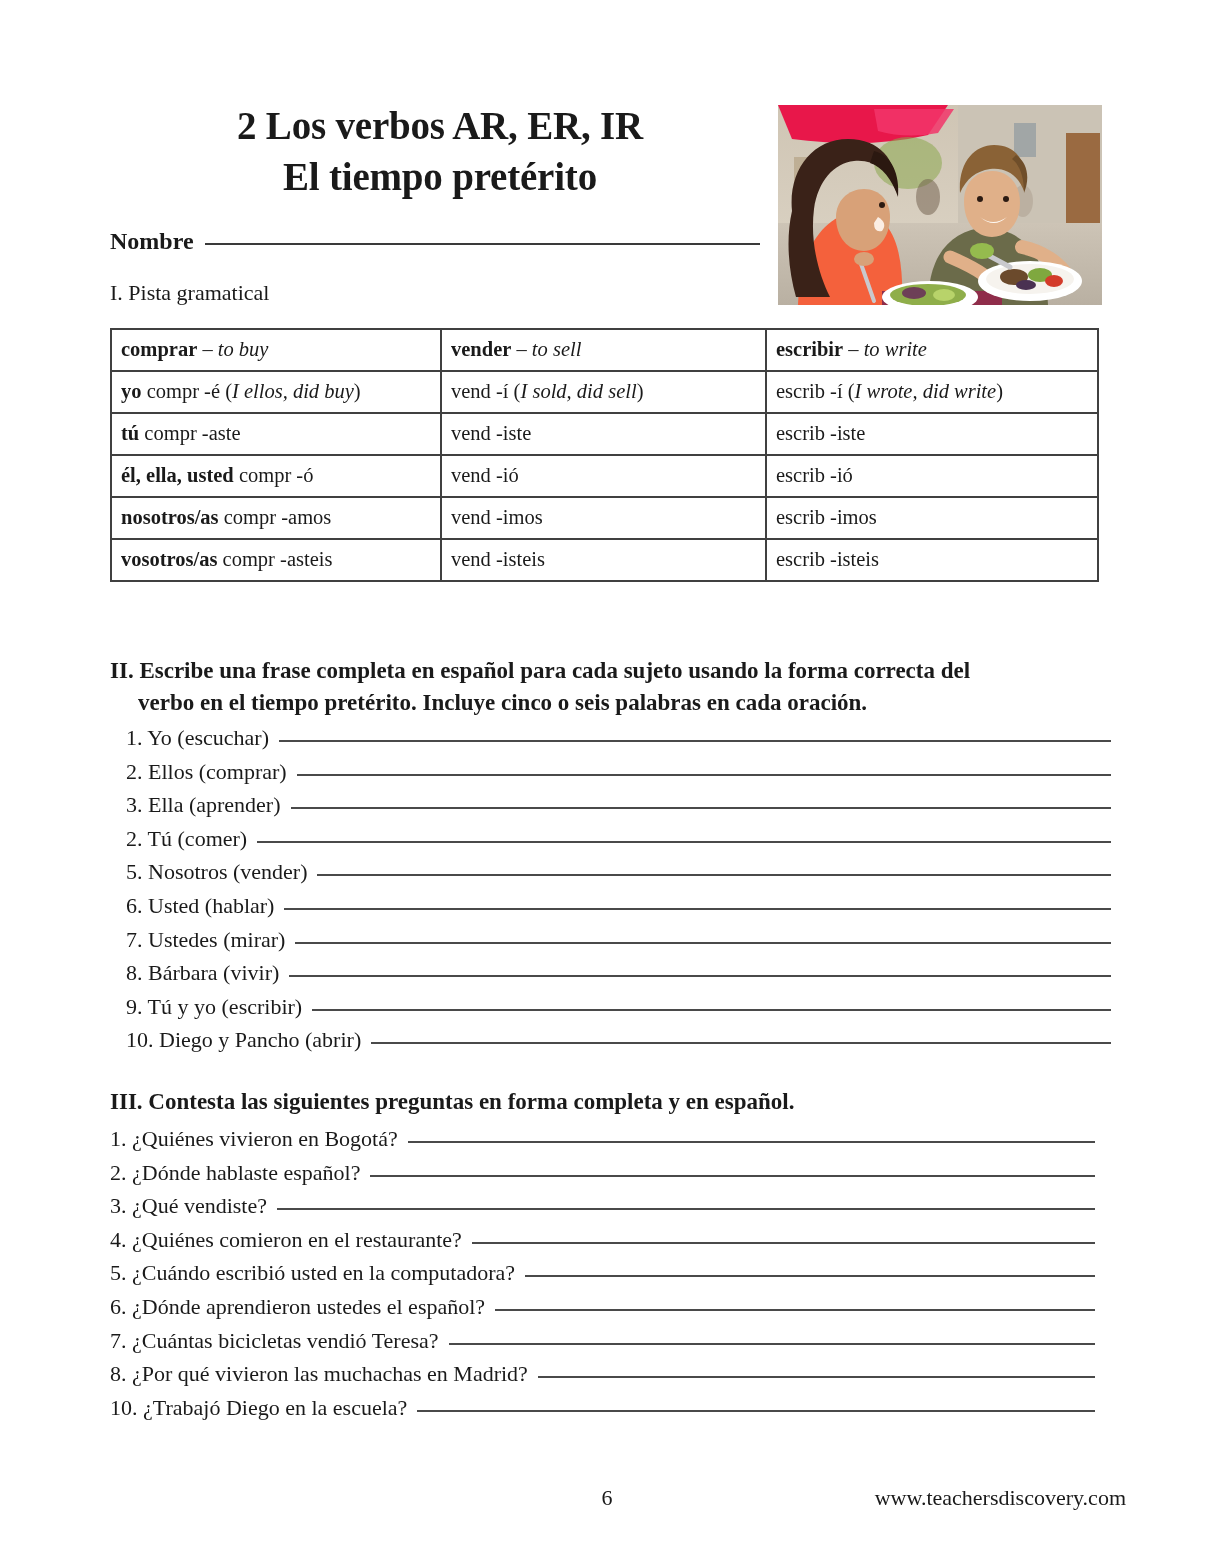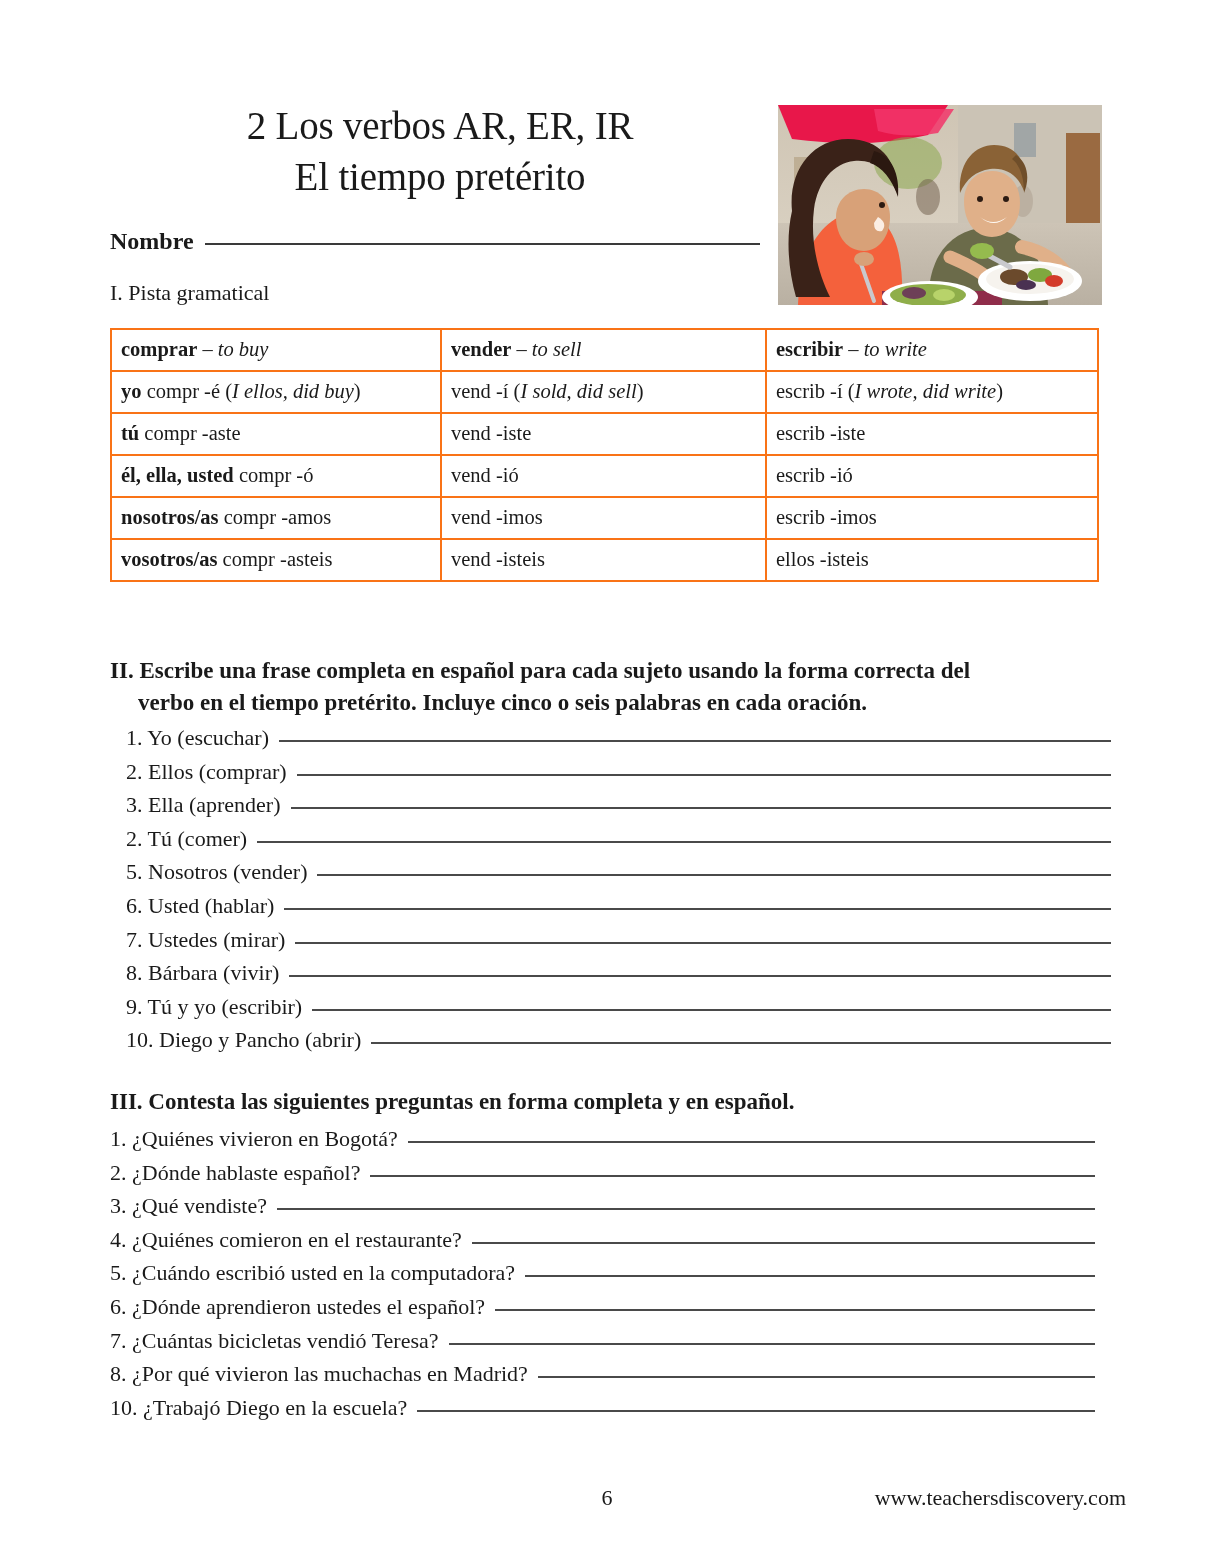--- a/index.html
+++ b/index.html
@@ -26,21 +26,21 @@
   
   .title-block {
     position: absolute;
     left: 110px;
     top: 100px;
     width: 660px;
     text-align: center;
   }
   .title-line {
     font-size: 39px;
-    font-weight: normal;
+    font-weight: bold;
     line-height: 1.32;
     letter-spacing: -0.2px;
     white-space: nowrap;
   }
 
   .photo {
     position: absolute;
     left: 778px;
     top: 105px;
     width: 324px;
@@ -85,21 +85,21 @@
   
   .conj-table {
     position: absolute;
     left: 110px;
     top: 328px;
     width: 987px;
     border-collapse: collapse;
     table-layout: fixed;
   }
   .conj-table td {
-    border: 2px solid #f97316;
+    border: 2px solid #404040;
     padding: 7px 9px 8px 9px;
     font-size: 20.5px;
     line-height: 1.18;
     vertical-align: middle;
     height: 25px;
   }
   .conj-table col.c1 { width: 330px; }
   .conj-table col.c2 { width: 325px; }
   .conj-table col.c3 { width: 332px; }
   .cell b { font-weight: bold; }
@@ -278,21 +278,21 @@
 
       <tr>
         <td class="cell"><b>nosotros/as</b><span> compr -amos</span></td>
         <td class="cell"><span>vend -imos</span></td>
         <td class="cell"><span>escrib -imos</span></td>
       </tr>
 
       <tr>
         <td class="cell"><b>vosotros/as</b><span> compr -asteis</span></td>
         <td class="cell"><span>vend -isteis</span></td>
-        <td class="cell"><span>ellos -isteis</span></td>
+        <td class="cell"><span>escrib -isteis</span></td>
       </tr>
 
     </tbody>
   </table>
 
   <div class="sec2-head">
     <span>II. Escribe una frase completa en español para cada sujeto usando la forma correcta del</span>
     <span class="l2">verbo en el tiempo pretérito. Incluye cinco o seis palabras en cada oración.</span>
   </div>
 

